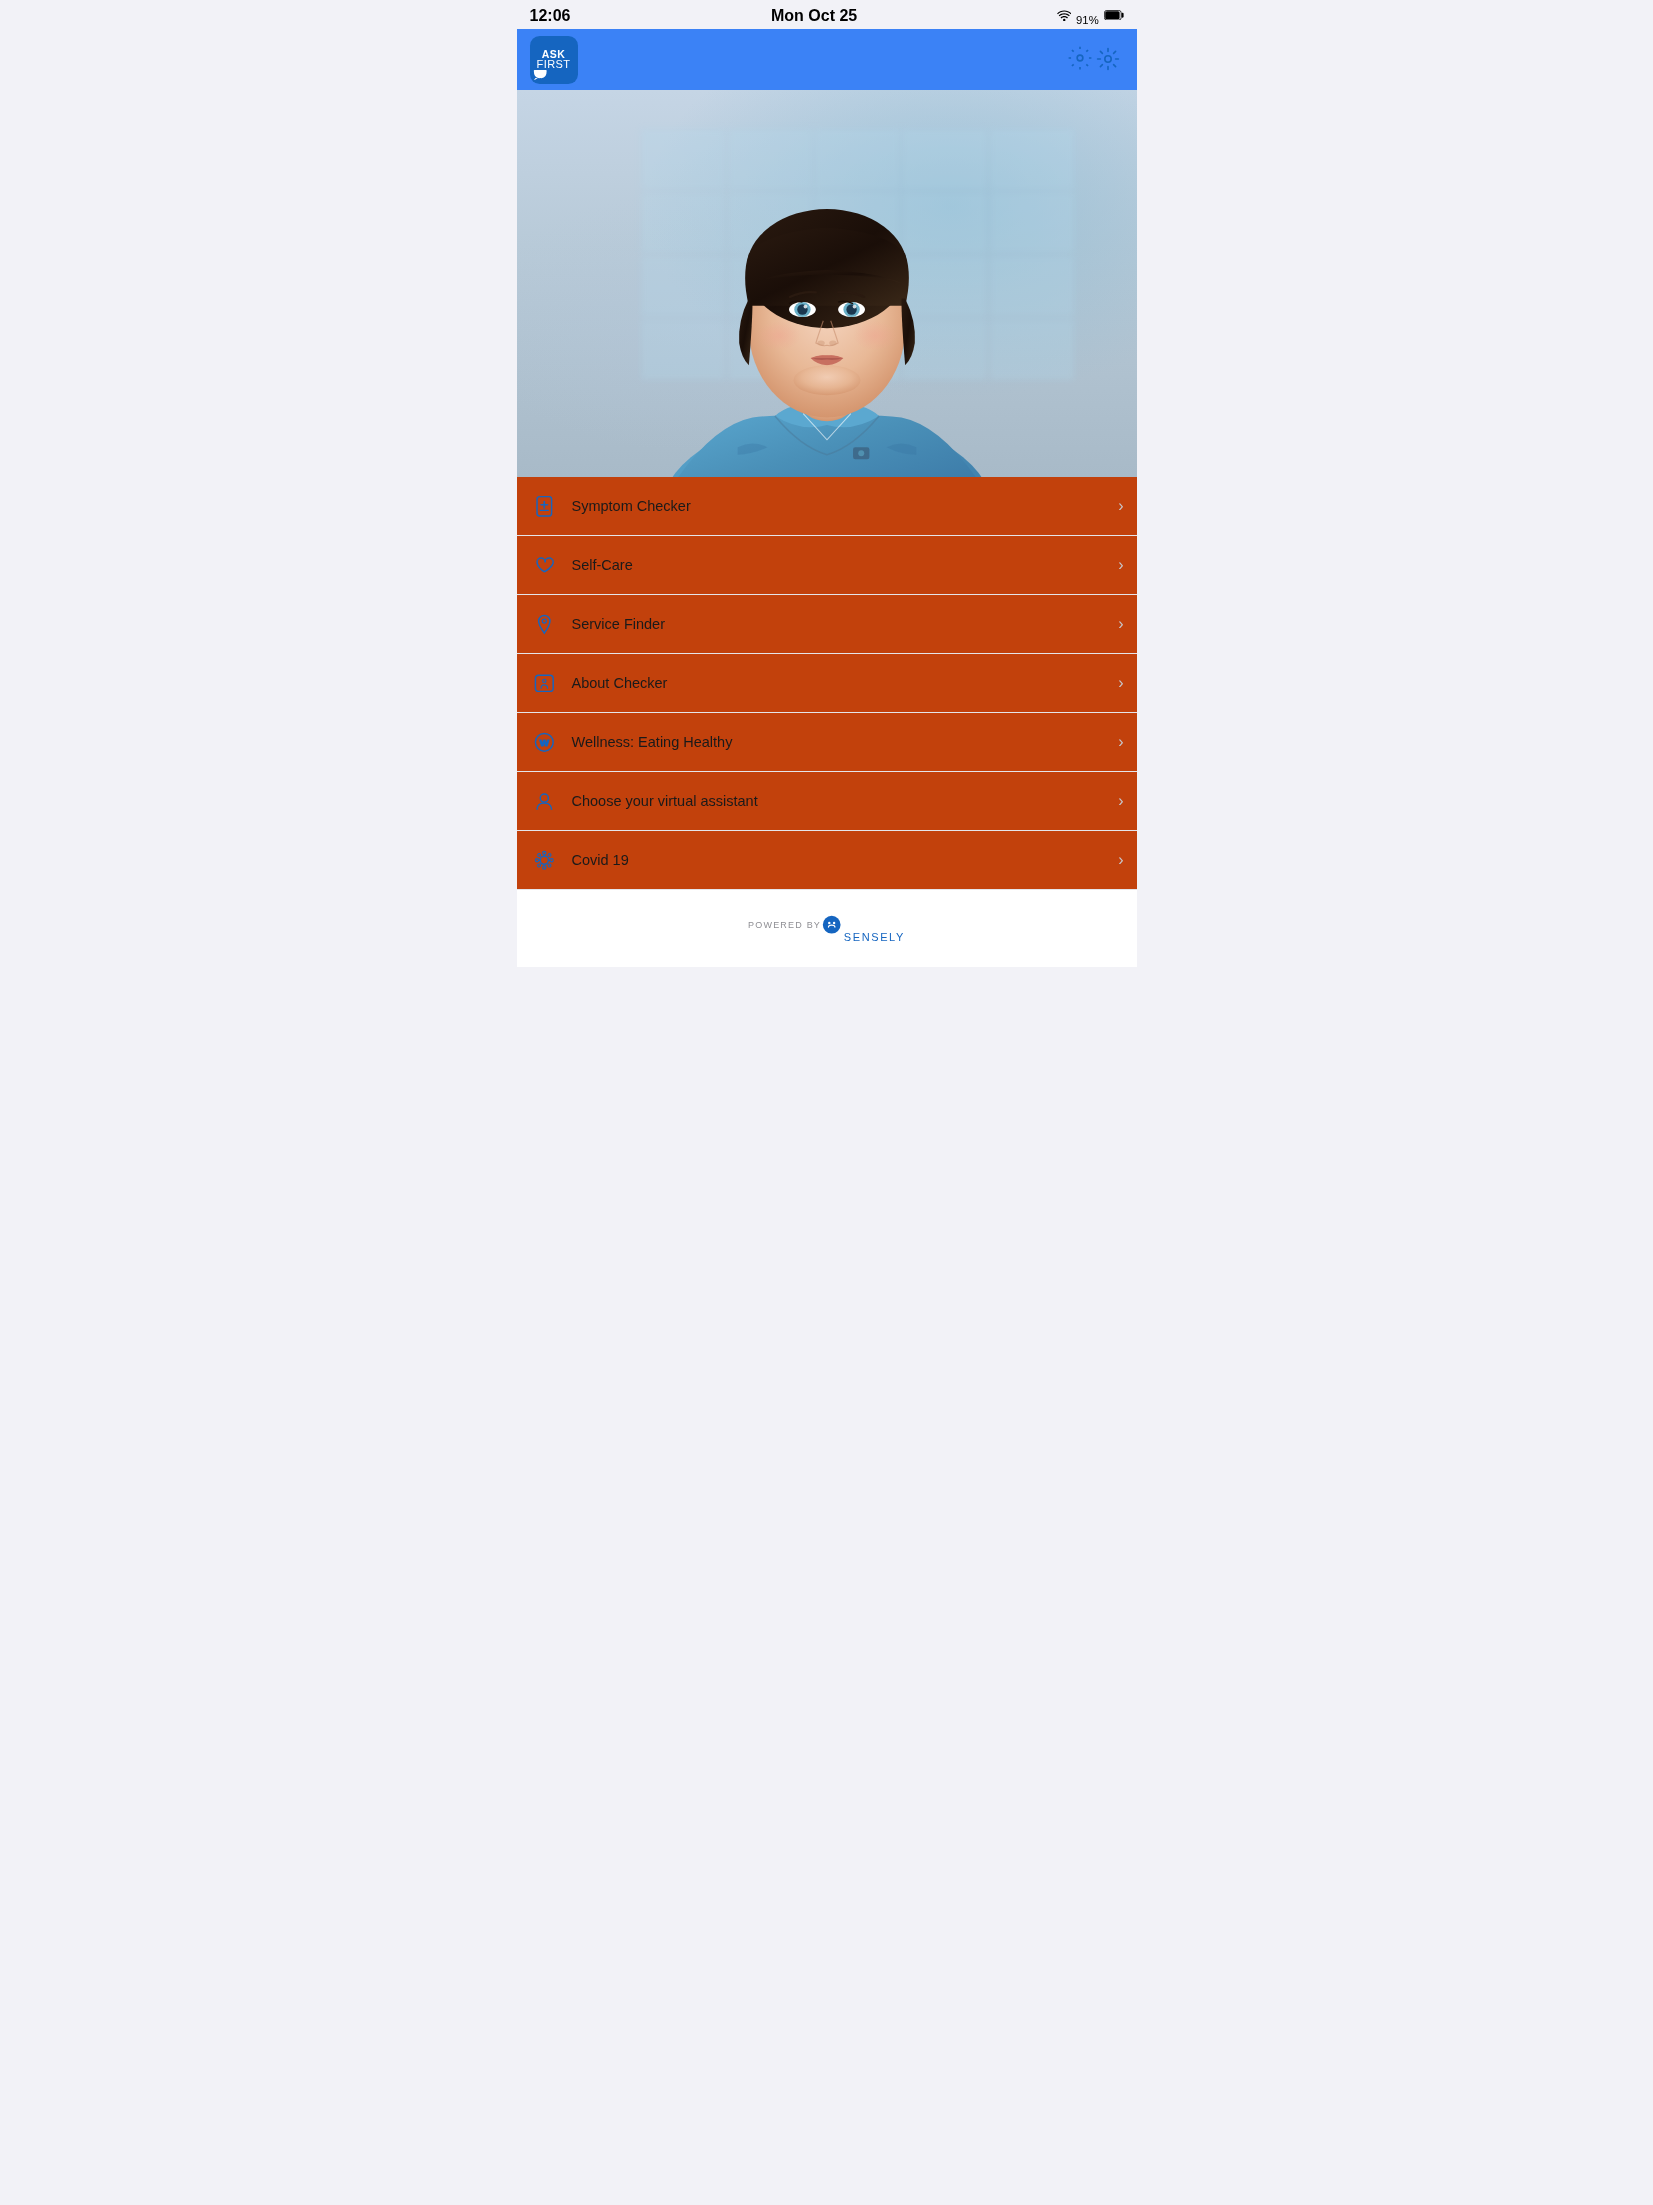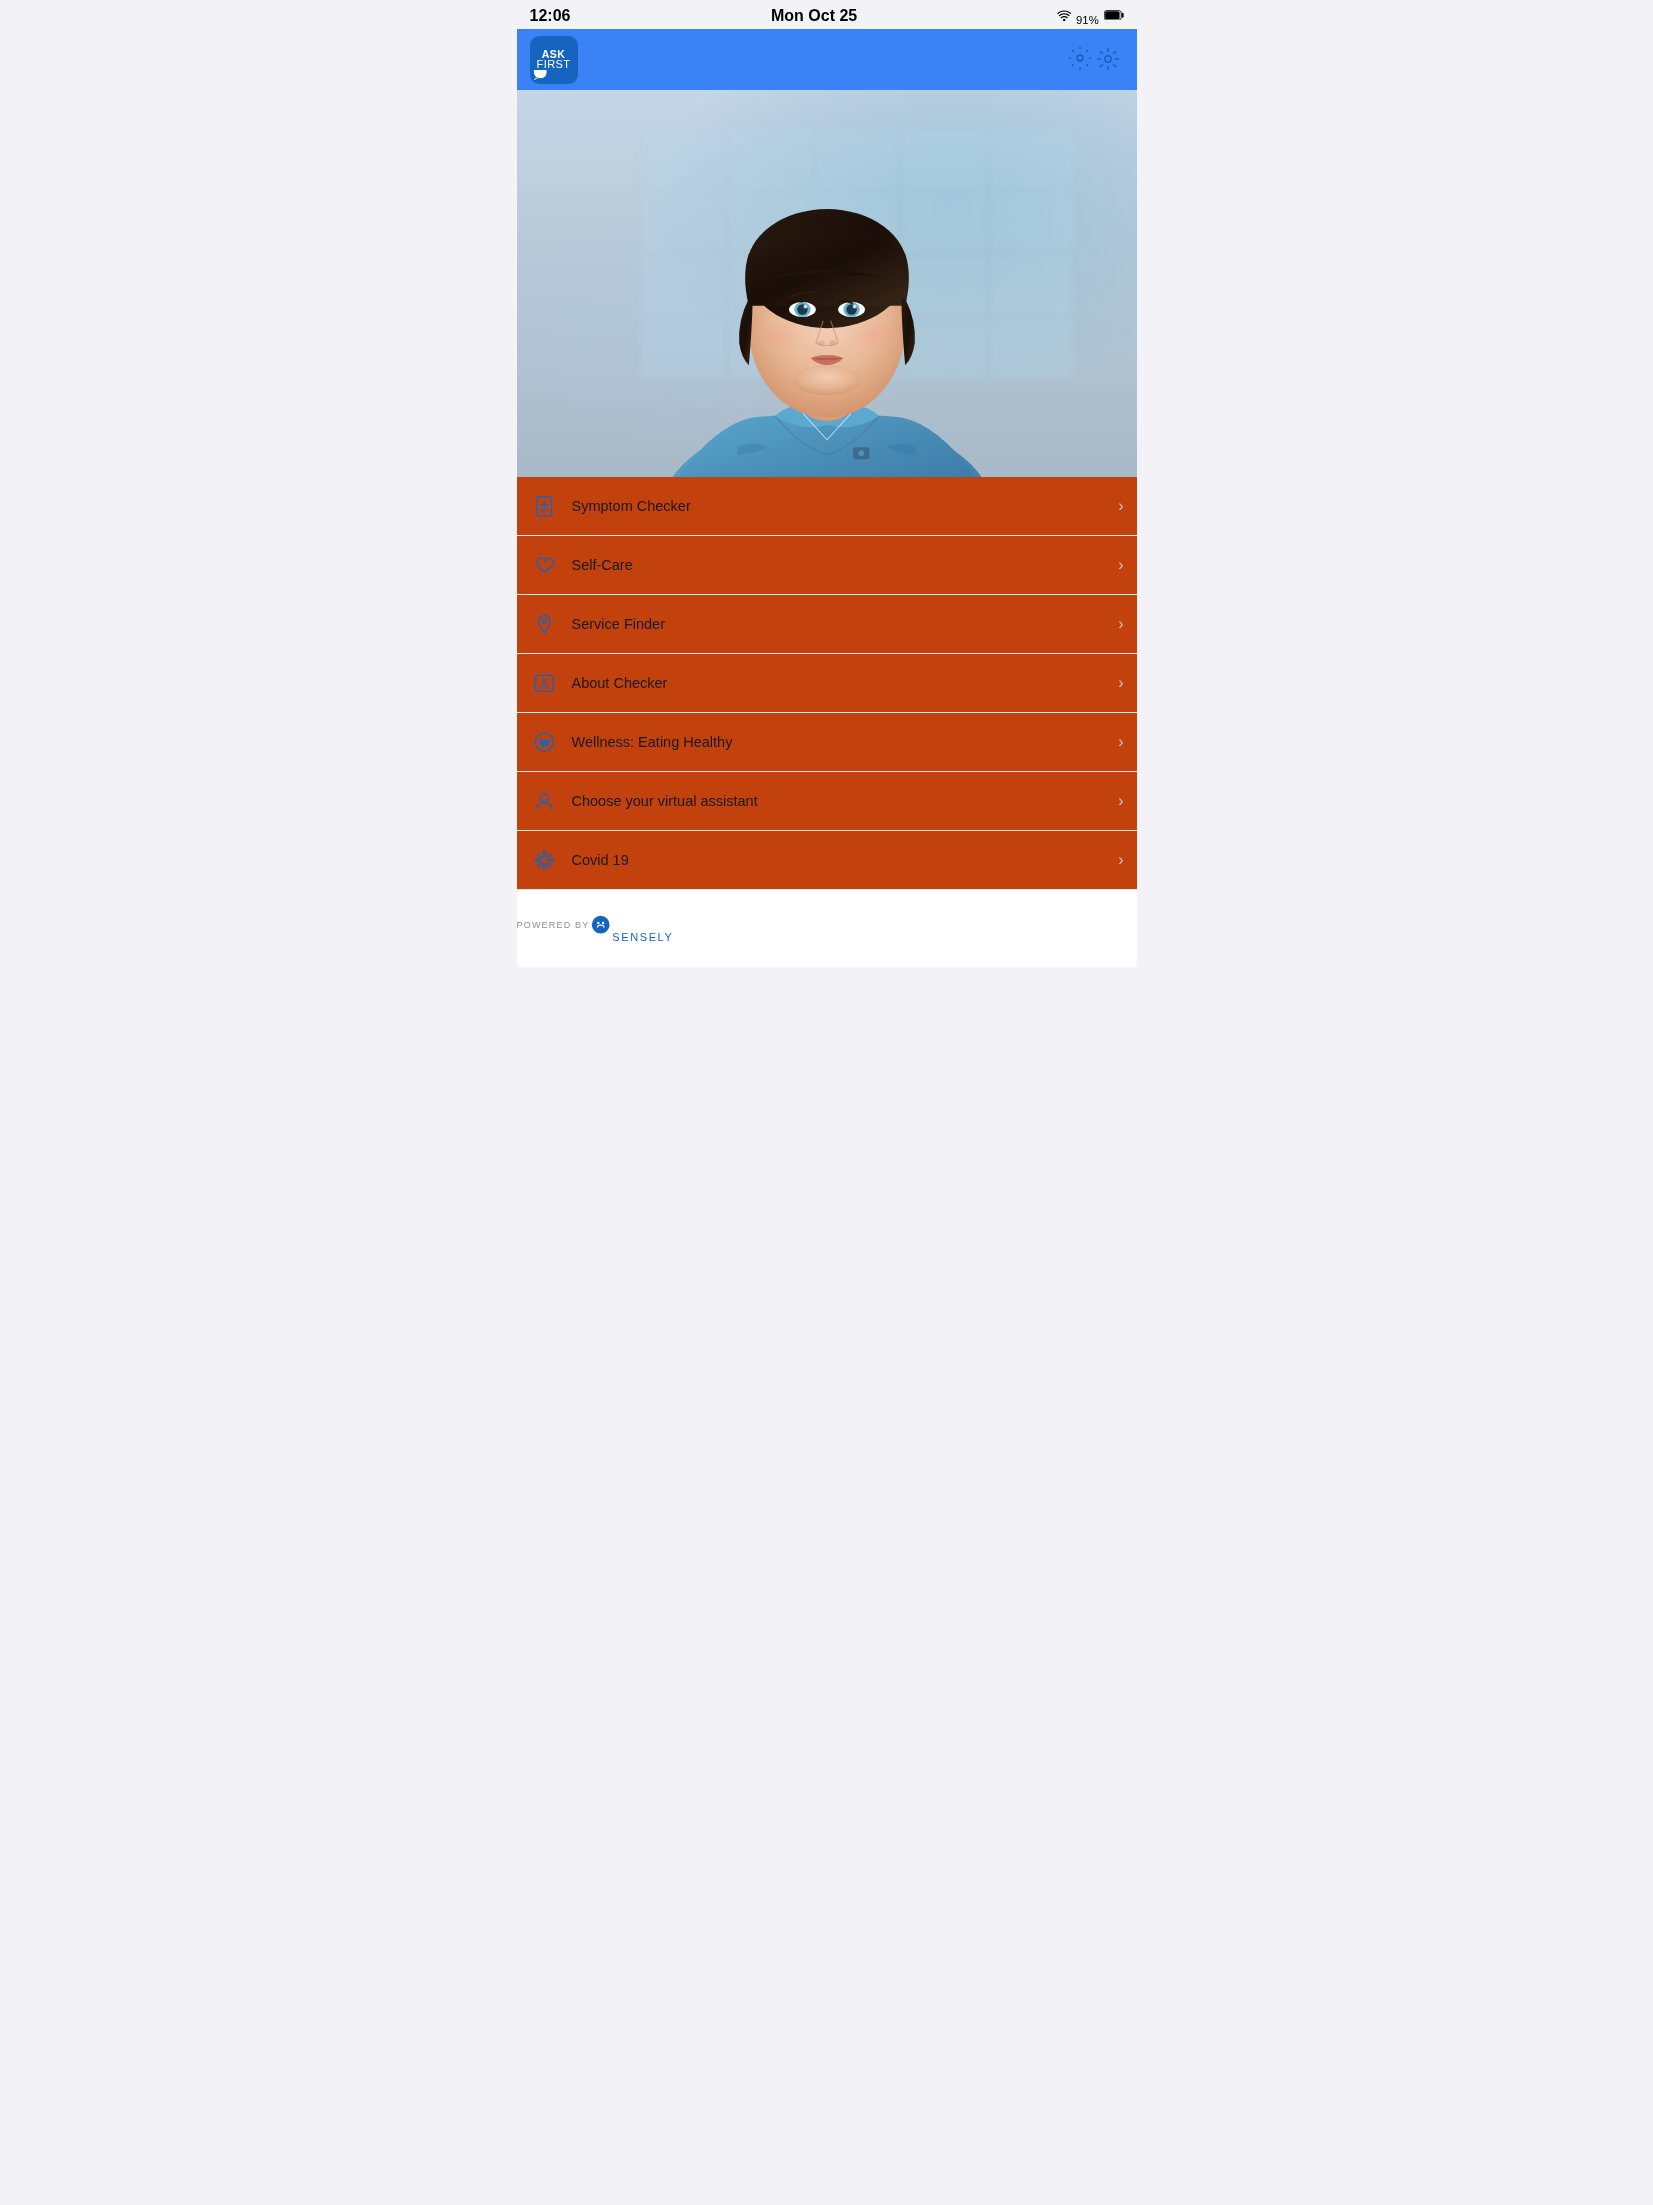--- a/index.html
+++ b/index.html
@@ -188,21 +188,21 @@
       border-top: 0.8px solid #e5e5ea;
     }
 
     .footer-text {
       font-size: 9px;
       color: #8e8e93;
       letter-spacing: 1.2px;
       text-transform: uppercase;
       display: flex;
       align-items: center;
-      justify-content: flex-start;
+      justify-content: center;
       gap: 1px;
     }
 
     .sensely-logo {
       display: inline-flex;
       align-items: center;
       gap: 2.4px;
     }
 
     .sensely-text {

